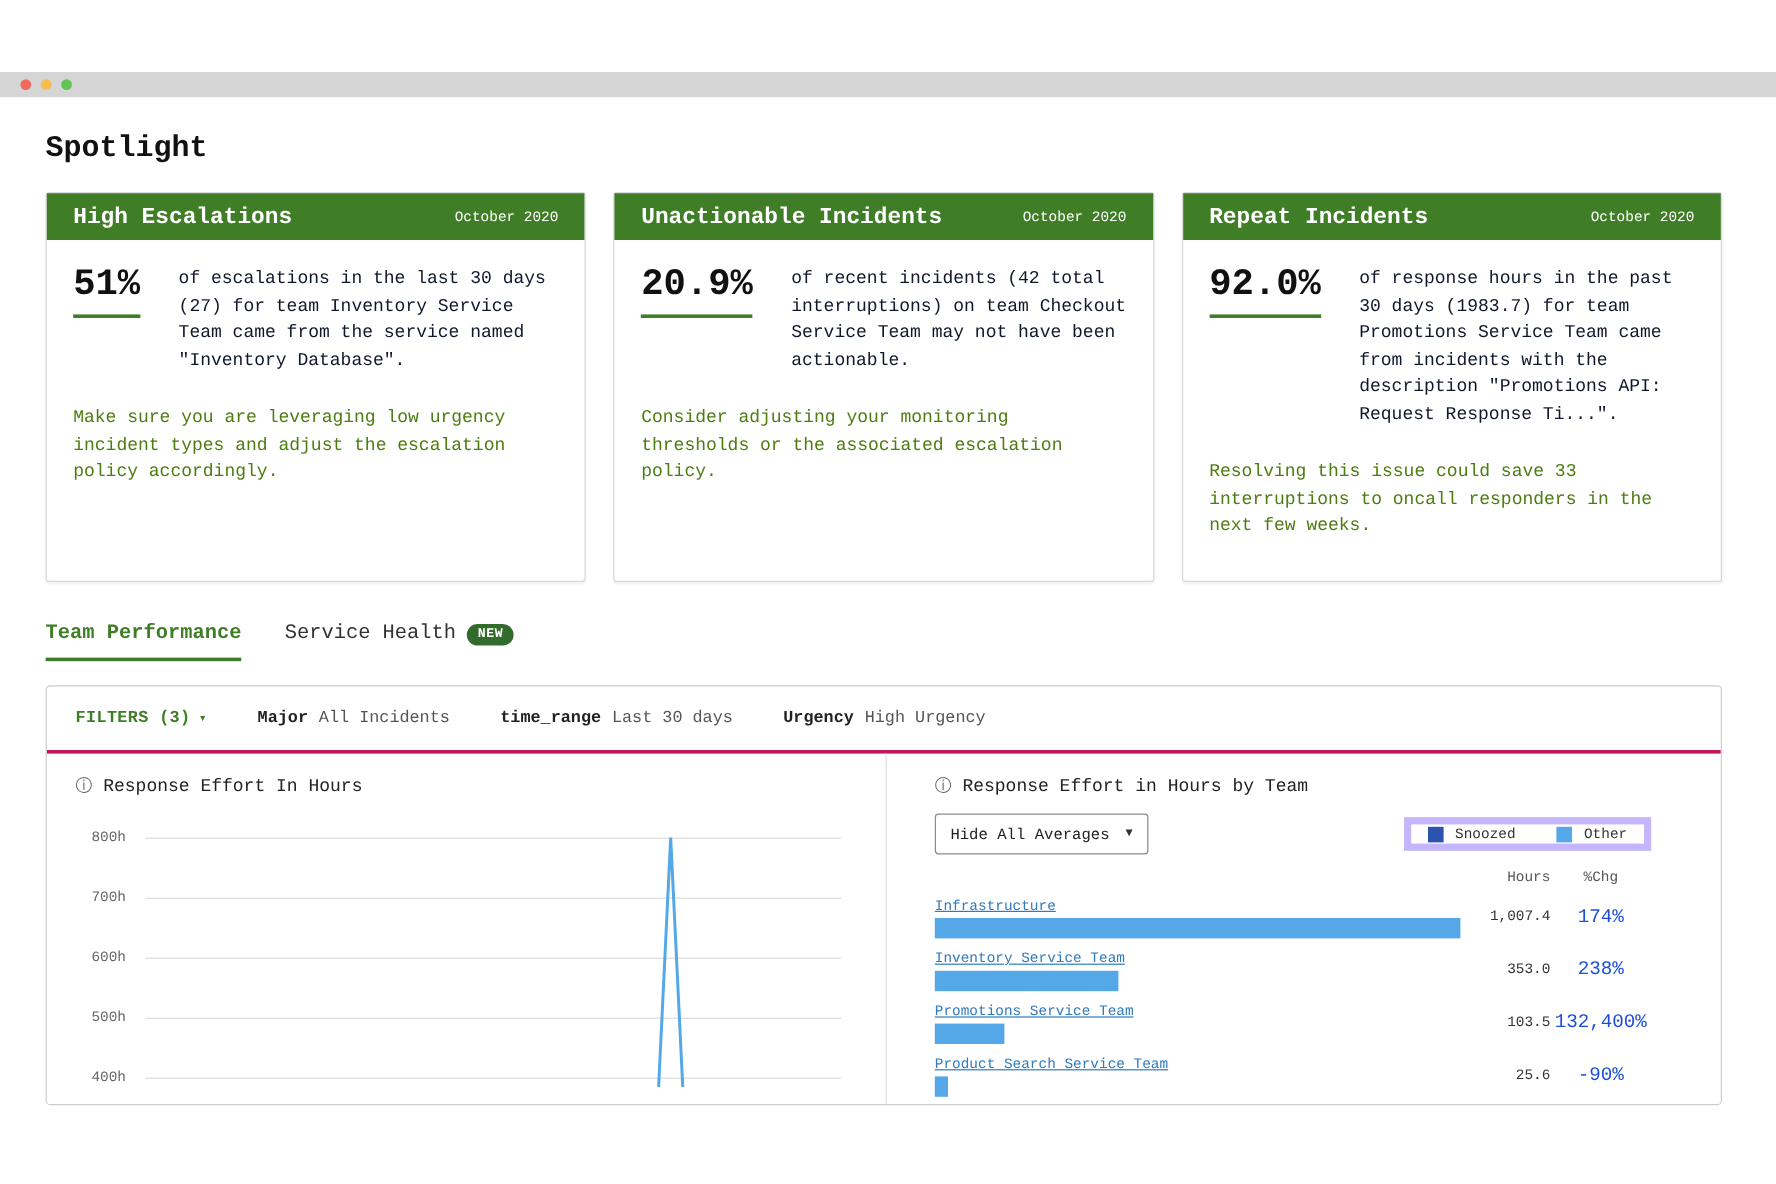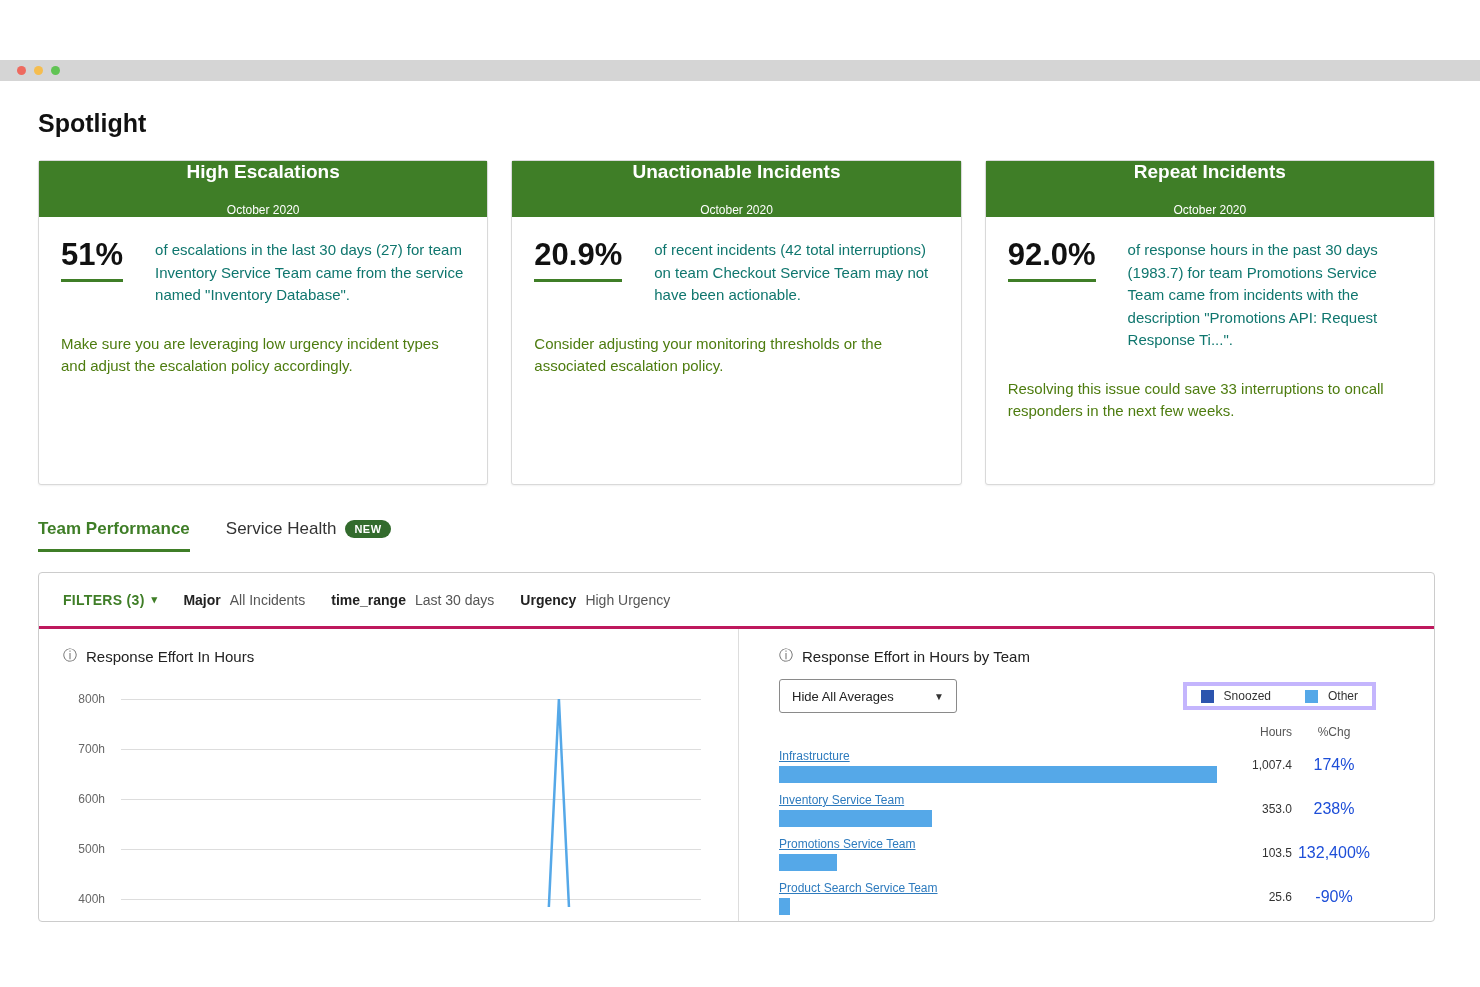--- a/index.html
+++ b/index.html
@@ -15,47 +15,47 @@
     width:1480px;height:987px;background:#fff;overflow:hidden;
     font-family:"Liberation Sans", sans-serif;color:#222;
   }
   
   .titlebar{margin-top:60px;height:21px;background:#d5d5d5;display:flex;align-items:center;padding-left:17px;gap:8px;}
   .dot{width:9px;height:9px;border-radius:50%;}
   .dot.red{background:#ee6a5f;}
   .dot.yellow{background:#f5bd4f;}
   .dot.green{background:#61c454;}
 
-  .content{padding:0 45px 0 38px;}
+  .content{padding:0 45px 0 38px;font-family:Liberation Mono, monospace;}
   .page-title{font-size:25px;font-weight:bold;color:#111;margin:28px 0 22px;}
 
   
   .cards{display:flex;gap:23px;}
   .card{flex:1;border:1px solid #d9d9d9;border-radius:3px;background:#fff;min-height:325px;box-shadow:0 1px 2px rgba(0,0,0,.06);}
-  .card-header{background:var(--green);color:#fff;display:flex;justify-content:space-between;align-items:center;padding:0 22px;height:56px;flex-direction:column;}
+  .card-header{background:var(--green);color:#fff;display:flex;justify-content:space-between;align-items:center;padding:0 22px;height:39px;}
   .card-title{font-size:19px;font-weight:bold;}
   .card-date{font-size:12px;}
   .card-body{padding:22px;}
   .stat-row{display:flex;gap:32px;align-items:flex-start;}
   .stat{font-size:31px;font-weight:bold;color:#111;line-height:1;border-bottom:3px solid var(--green);padding-bottom:9px;white-space:nowrap;}
-  .stat-desc{margin:0;font-size:15px;line-height:1.5;color:#0f766e;flex:1;}
+  .stat-desc{margin:0;font-size:15px;line-height:1.5;color:#0f172a;flex:1;}
   .advice{margin:26px 0 0;font-size:15px;line-height:1.5;color:#4d7c0f;}
 
   
   .tabs{display:flex;gap:36px;margin-top:34px;align-items:flex-end;}
   .tab{font-size:17px;color:#333;padding-bottom:10px;cursor:pointer;display:flex;align-items:center;gap:9px;border-bottom:3px solid transparent;}
   .tab.active{color:var(--green);font-weight:bold;border-bottom-color:var(--green);}
   .badge{background:var(--badge-green);color:#fff;font-size:11px;font-weight:bold;padding:3px 9px;border-radius:10px;letter-spacing:.5px;}
 
   
   .panel{border:1px solid #ccc;border-radius:4px;margin-top:20px;height:350px;overflow:hidden;background:#fff;}
   .filterbar{display:flex;align-items:center;height:56px;border-bottom:3px solid #be185d;padding:0 24px;font-size:14px;}
   .filters-toggle{color:var(--green);font-weight:bold;letter-spacing:.3px;display:flex;gap:7px;align-items:center;cursor:pointer;}
   .caret{font-size:11px;}
-  .filter-item{margin-left:26px;color:#555;}
+  .filter-item{margin-left:42px;color:#555;}
   .filter-item b{color:#222;margin-right:9px;}
 
   .charts{display:flex;height:293px;}
   .chart-left{width:700px;border-right:1px solid #ddd;padding:18px 14px 0 24px;overflow:hidden;}
   .chart-title-row{font-size:15px;color:#222;display:flex;gap:9px;align-items:center;}
   .info-icon{color:#666;font-size:14px;cursor:pointer;}
   .linechart{position:relative;margin-top:22px;height:220px;overflow:hidden;}
   .grid-row{position:absolute;left:0;right:0;height:0;}
   .grid-row:nth-of-type(1){top:12px;}
   .grid-row:nth-of-type(2){top:62px;}
@@ -63,21 +63,21 @@
   .grid-row:nth-of-type(4){top:162px;}
   .grid-row:nth-of-type(5){top:212px;}
   .tick{position:absolute;left:0;width:42px;text-align:right;font-size:12px;color:#666;transform:translateY(-50%);}
   .grid-line{margin-left:58px;width:580px;border-top:1px solid #ddd;}
   .spike-svg{position:absolute;left:58px;top:0;width:580px;height:220px;}
 
   .chart-right{flex:1;padding:18px 58px 0 40px;overflow:hidden;}
   .cr-controls{display:flex;justify-content:space-between;align-items:center;margin-top:14px;}
   .dropdown{width:178px;height:34px;border:1px solid #8a8a8a;border-radius:3px;display:flex;align-items:center;justify-content:space-between;padding:0 12px;font-size:13px;color:#222;background:#fff;cursor:pointer;}
   .dd-caret{font-size:10px;color:#333;}
-  .legend{border:4px solid #c4b5fd;height:28px;display:flex;align-items:center;gap:10px;padding:0 14px;font-size:12px;color:#333;background:#fff;}
+  .legend{border:6px solid #c4b5fd;height:28px;display:flex;align-items:center;gap:10px;padding:0 14px;font-size:12px;color:#333;background:#fff;}
   .legend .gap{width:14px;}
   .swatch{width:13px;height:13px;display:inline-block;}
   .swatch.snoozed{background:var(--snoozed-blue);}
   .swatch.other{background:var(--bar-blue);}
 
   .col-headers{display:flex;justify-content:flex-end;margin-top:12px;font-size:12px;color:#555;}
   .col-hours{width:70px;text-align:right;}
   .col-pct{width:84px;text-align:center;}
 
   .team-row{display:flex;align-items:center;margin-top:7px;}

